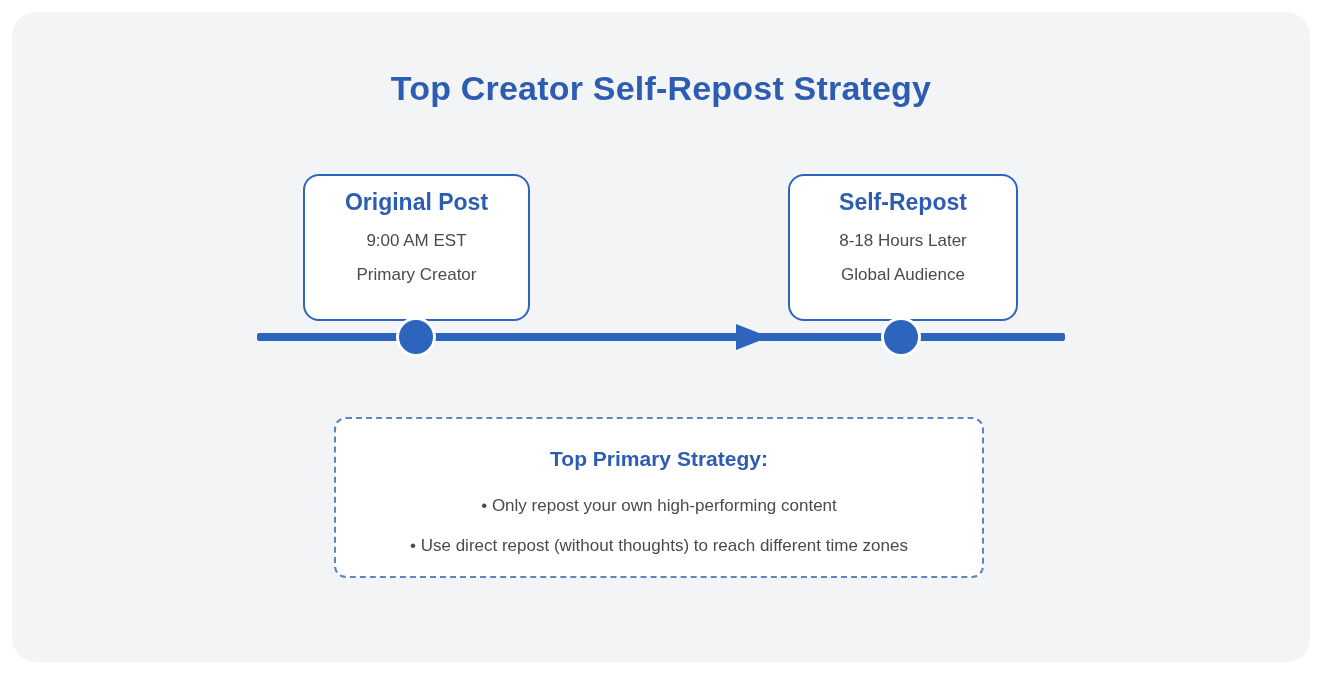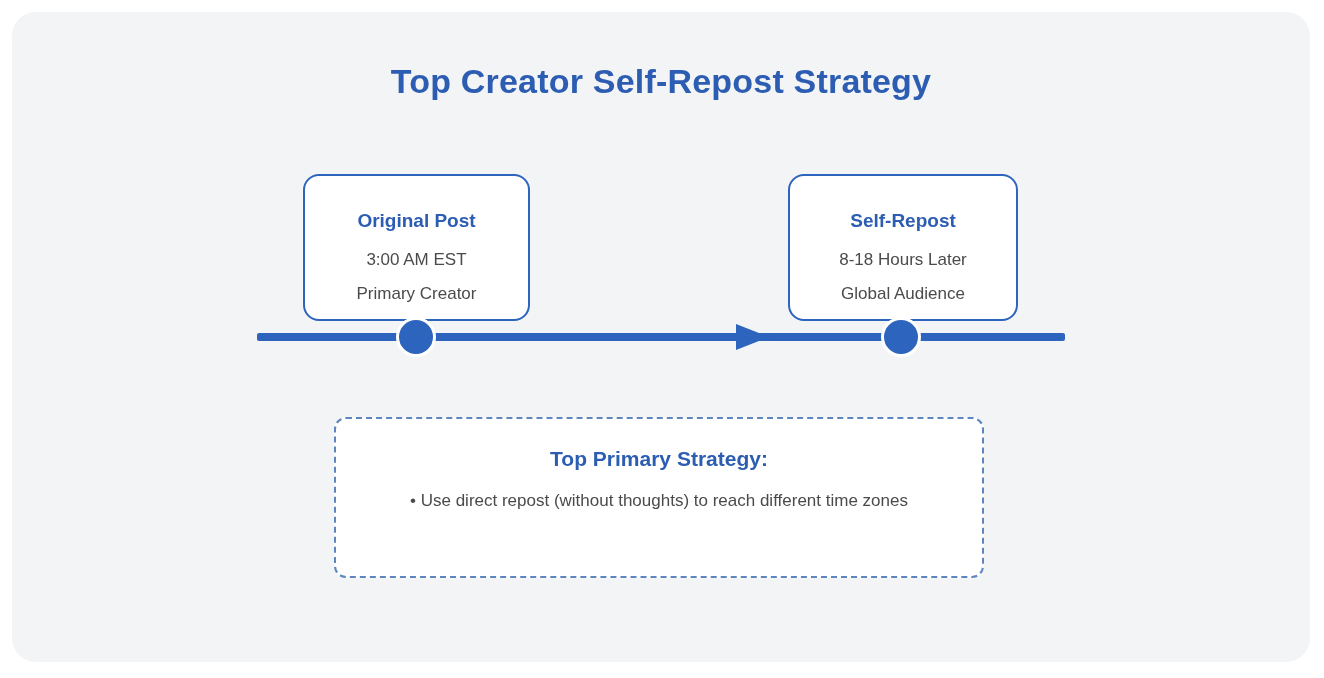--- a/index.html
+++ b/index.html
@@ -17,21 +17,21 @@
     top: 12px;
     width: 1298px;
     height: 650px;
     background: var(--card-bg, #f2f4f6);
     border-radius: 24px;
   }
   .page-title {
     position: absolute;
     left: 0;
     right: 0;
-    top: 50px;
+    top: 57px;
     text-align: center;
     font-size: 34px;
     font-weight: 700;
     color: var(--accent-blue, #2c5db2);
     letter-spacing: 0.2px;
   }
   .tl-line {
     position: absolute;
     left: 245px;
     top: 321px;
@@ -70,22 +70,22 @@
     border-radius: 16px;
     box-sizing: border-box;
     display: flex;
     flex-direction: column;
     align-items: center;
     text-align: center;
   }
   .node-box.node-1 { left: 291px; width: 227px; }
   .node-box.node-2 { left: 776px; width: 230px; }
   .node-heading {
-    margin-top: 31px;
-    font-size: 19px;
+    margin-top: 12px;
+    font-size: 23px;
     font-weight: 700;
     color: var(--accent-blue, #2c5db2);
     line-height: 28px;
   }
   .node-detail {
     font-size: 17px;
     color: var(--text-gray, #4b4b4b);
     line-height: 20px;
   }
   .node-detail.d1 { margin-top: 15px; }
@@ -125,31 +125,32 @@
 
 <div class="card">
 
   <div class="page-title">Top Creator Self-Repost Strategy</div>
 
   <div class="tl-line"></div>
   <div class="tl-arrow"></div>
 
   <div class="node-box node-1">
     <div class="node-heading">Original Post</div>
-    <div class="node-detail d1">3:00 AM EST</div>
+    <div class="node-detail d1">9:00 AM EST</div>
     <div class="node-detail d2">Primary Creator</div>
   </div>
 
   <div class="node-box node-2">
     <div class="node-heading">Self-Repost</div>
     <div class="node-detail d1">8-18 Hours Later</div>
     <div class="node-detail d2">Global Audience</div>
   </div>
 
   <div class="tl-dot dot-1"></div>
   <div class="tl-dot dot-2"></div>
 
   <div class="strategy-box">
     <div class="strategy-heading">Top Primary Strategy:</div>
+    <div class="strategy-bullet b1">• Only repost your own high-performing content</div>
     <div class="strategy-bullet b2">• Use direct repost (without thoughts) to reach different time zones</div>
   </div>
 
 </div>
 
 </body></html>

